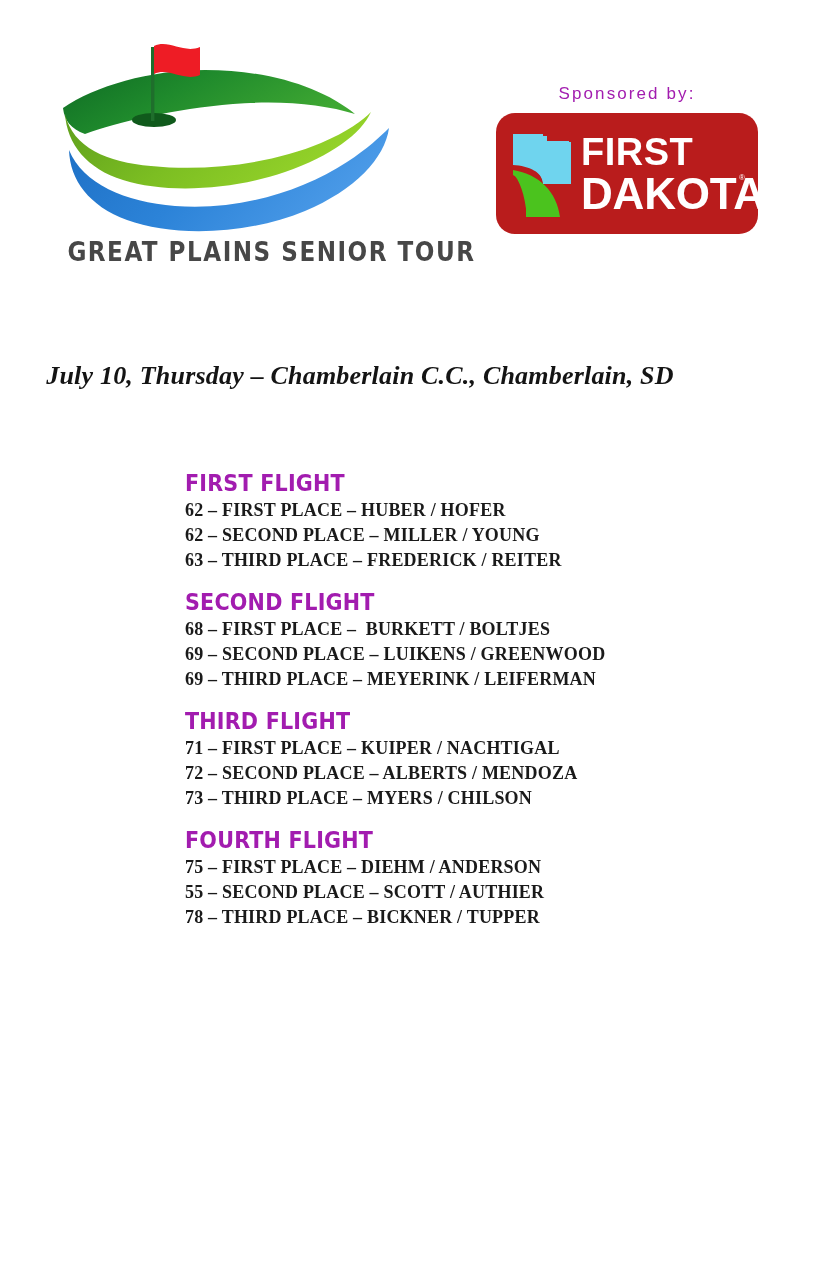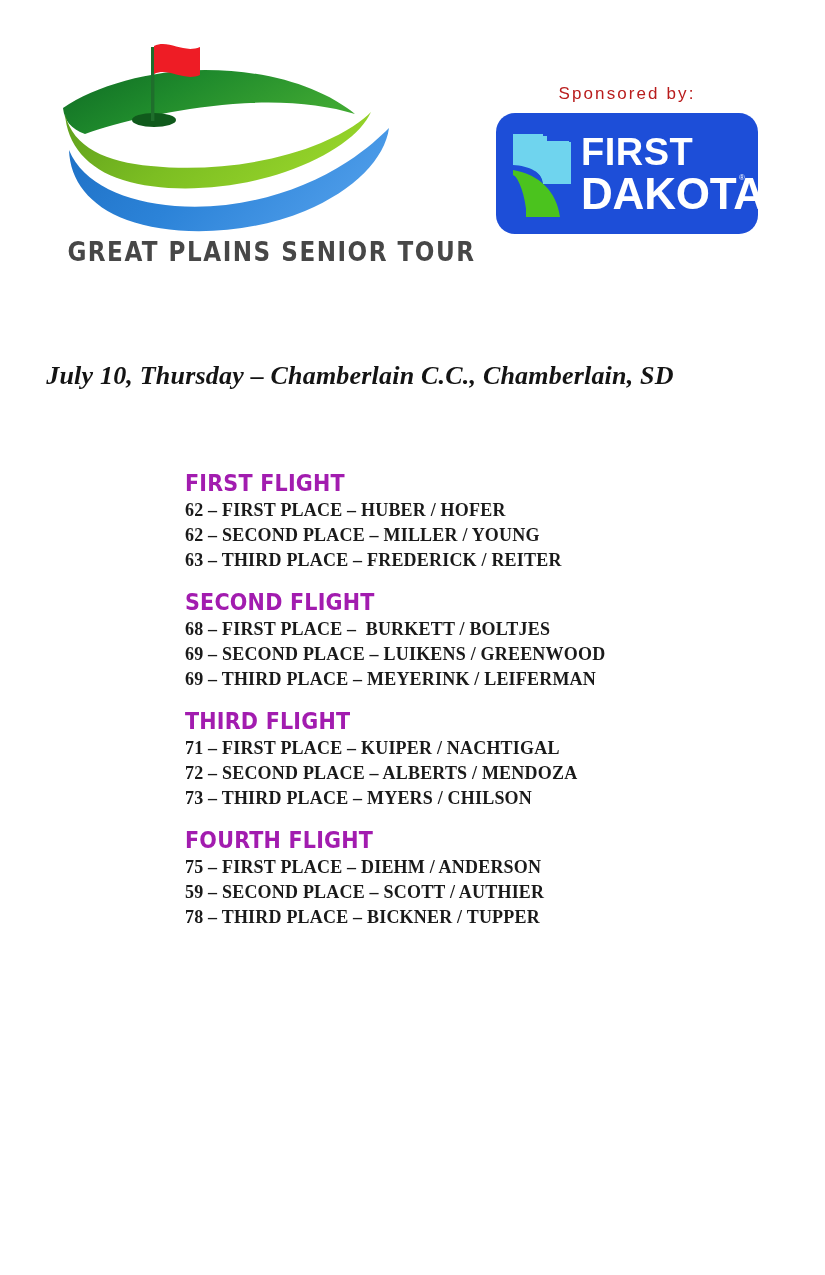--- a/index.html
+++ b/index.html
@@ -57,29 +57,29 @@
     position: absolute;
     left: 496px;
     top: 84px;
     width: 262px;
   }
   .sponsor-label {
     font-family: "Liberation Sans", sans-serif;
     font-size: 17px;
     font-weight: 400;
     letter-spacing: 2.1px;
-    color: #b91c1c;
+    color: #a21caf;
     text-align: center;
     margin-bottom: 9px;
   }
   .sponsor-box {
     position: relative;
     width: 262px;
     height: 121px;
-    background: #1d4ed8;
+    background: #b91c1c;
     border-radius: 19px;
     overflow: hidden;
   }
   .sponsor-box .logo-mark {
     position: absolute;
     left: 17px;
     top: 19px;
     width: 58px;
     height: 85px;
   }
@@ -262,16 +262,16 @@
     </div>
     <div class="flight">
       <div class="flight-title">THIRD FLIGHT</div>
       <div class="result-line">71 – FIRST PLACE – KUIPER / NACHTIGAL</div>
       <div class="result-line">72 – SECOND PLACE – ALBERTS / MENDOZA</div>
       <div class="result-line">73 – THIRD PLACE – MYERS / CHILSON</div>
     </div>
     <div class="flight">
       <div class="flight-title">FOURTH FLIGHT</div>
       <div class="result-line">75 – FIRST PLACE – DIEHM / ANDERSON</div>
-      <div class="result-line">59 – SECOND PLACE – SCOTT / AUTHIER</div>
+      <div class="result-line">55 – SECOND PLACE – SCOTT / AUTHIER</div>
       <div class="result-line">78 – THIRD PLACE – BICKNER / TUPPER</div>
     </div>
   </div>
 
 </body></html>

